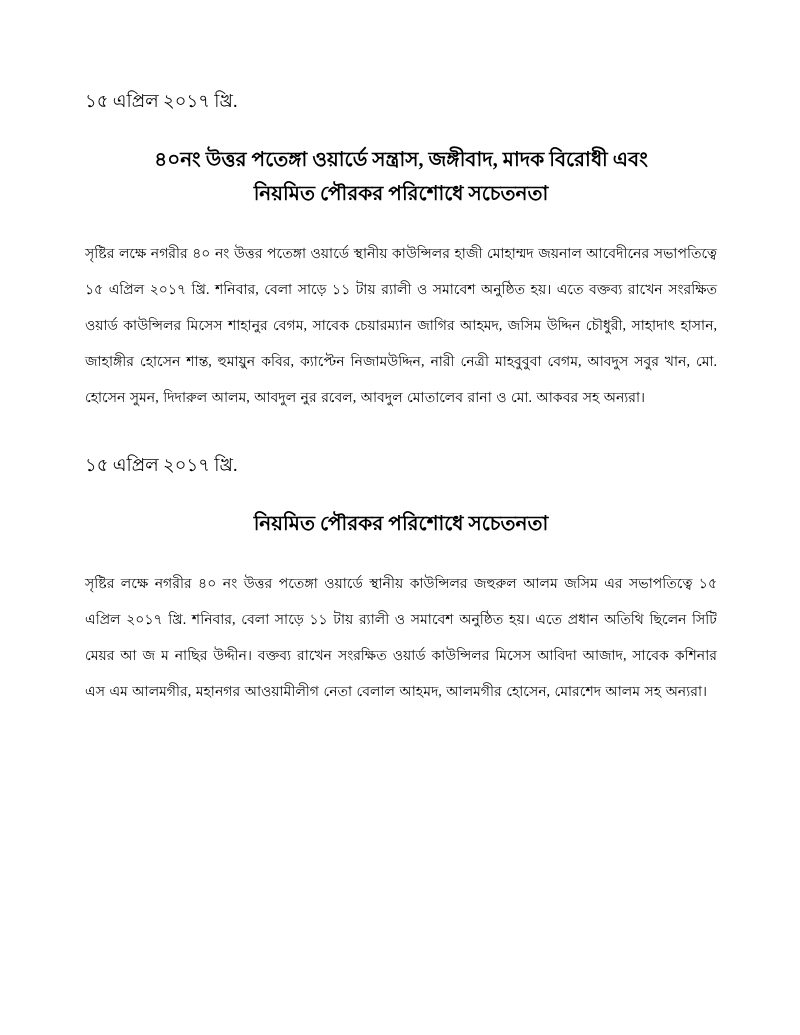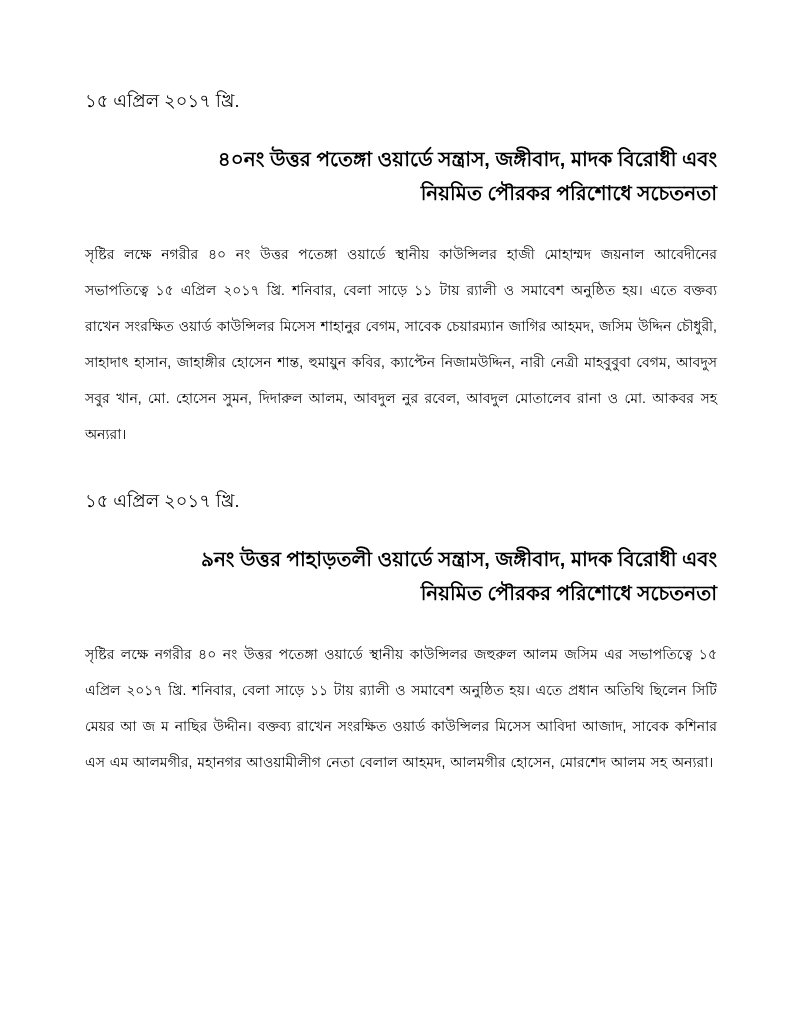--- a/index.html
+++ b/index.html
@@ -9,34 +9,34 @@
   }
   .page {
     position: relative;
     width: 800px;
     height: 1035px;
     margin: 0 auto;
     background: #ffffff;
     color: #000000;
     box-sizing: border-box;
     padding: 88px 83px 44px 85px;
-    font-family: Liberation Sans, sans-serif;
+    font-family: Liberation Serif, serif;
     overflow: hidden;
   }
   .report-section { margin: 0; }
   .report-section + .report-section { margin-top: 36px; }
   .report-date {
     font-size: 18px;
     line-height: 26px;
     text-align: left;
   }
   .report-heading {
     margin-top: 28px;
     margin-bottom: 26px;
-    text-align: right;
+    text-align: center;
     font-weight: bold;
     font-size: 20px;
     line-height: 34px;
   }
   .report-body {
     font-size: 14px;
     line-height: 36px;
     text-align: justify;
     text-align-last: left;
     text-justify: inter-word;
@@ -53,19 +53,18 @@
     <div class="report-heading">
       <div>৪০নং উত্তর পতেঙ্গা ওয়ার্ডে সন্ত্রাস, জঙ্গীবাদ, মাদক বিরোধী এবং</div>
       <div>নিয়মিত পৌরকর পরিশোধে সচেতনতা</div>
     </div>
     <p class="report-body">সৃষ্টির লক্ষে নগরীর ৪০ নং উত্তর পতেঙ্গা ওয়ার্ডে স্থানীয় কাউন্সিলর হাজী মোহাম্মদ জয়নাল আবেদীনের সভাপতিত্বে ১৫ এপ্রিল ২০১৭ খ্রি. শনিবার, বেলা সাড়ে ১১ টায় র‍্যালী ও সমাবেশ অনুষ্ঠিত হয়। এতে বক্তব্য রাখেন সংরক্ষিত ওয়ার্ড কাউন্সিলর মিসেস শাহানুর বেগম, সাবেক চেয়ারম্যান জাগির আহমদ, জসিম উদ্দিন চৌধুরী, সাহাদাৎ হাসান, জাহাঙ্গীর হোসেন শান্ত, হুমায়ুন কবির, ক্যাপ্টেন নিজামউদ্দিন, নারী নেত্রী মাহবুবুবা বেগম, আবদুস সবুর খান, মো. হোসেন সুমন, দিদারুল আলম, আবদুল নুর রবেল, আবদুল মোতালেব রানা ও মো. আকবর সহ অন্যরা।</p>
   </section>
 
   <section class="report-section">
     <div class="report-date">১৫ এপ্রিল ২০১৭ খ্রি.</div>
     <div class="report-heading">
-      <div>৯নং উত্তর পাহাড়তলী ওয়ার্ডে সন্ত্রাস, জঙ্গীবাদ, মাদক বিরোধী এবং</div>
       <div>নিয়মিত পৌরকর পরিশোধে সচেতনতা</div>
     </div>
     <p class="report-body">সৃষ্টির লক্ষে নগরীর ৪০ নং উত্তর পতেঙ্গা ওয়ার্ডে স্থানীয় কাউন্সিলর জহুরুল আলম জসিম এর সভাপতিত্বে ১৫ এপ্রিল ২০১৭ খ্রি. শনিবার, বেলা সাড়ে ১১ টায় র‍্যালী ও সমাবেশ অনুষ্ঠিত হয়। এতে প্রধান অতিথি ছিলেন সিটি মেয়র আ জ ম নাছির উদ্দীন। বক্তব্য রাখেন সংরক্ষিত ওয়ার্ড কাউন্সিলর মিসেস আবিদা আজাদ, সাবেক কশিনার এস এম আলমগীর, মহানগর আওয়ামীলীগ নেতা বেলাল আহমদ, আলমগীর হোসেন, মোরশেদ আলম সহ অন্যরা।</p>
   </section>
 
 </div>
 
 </body></html>

